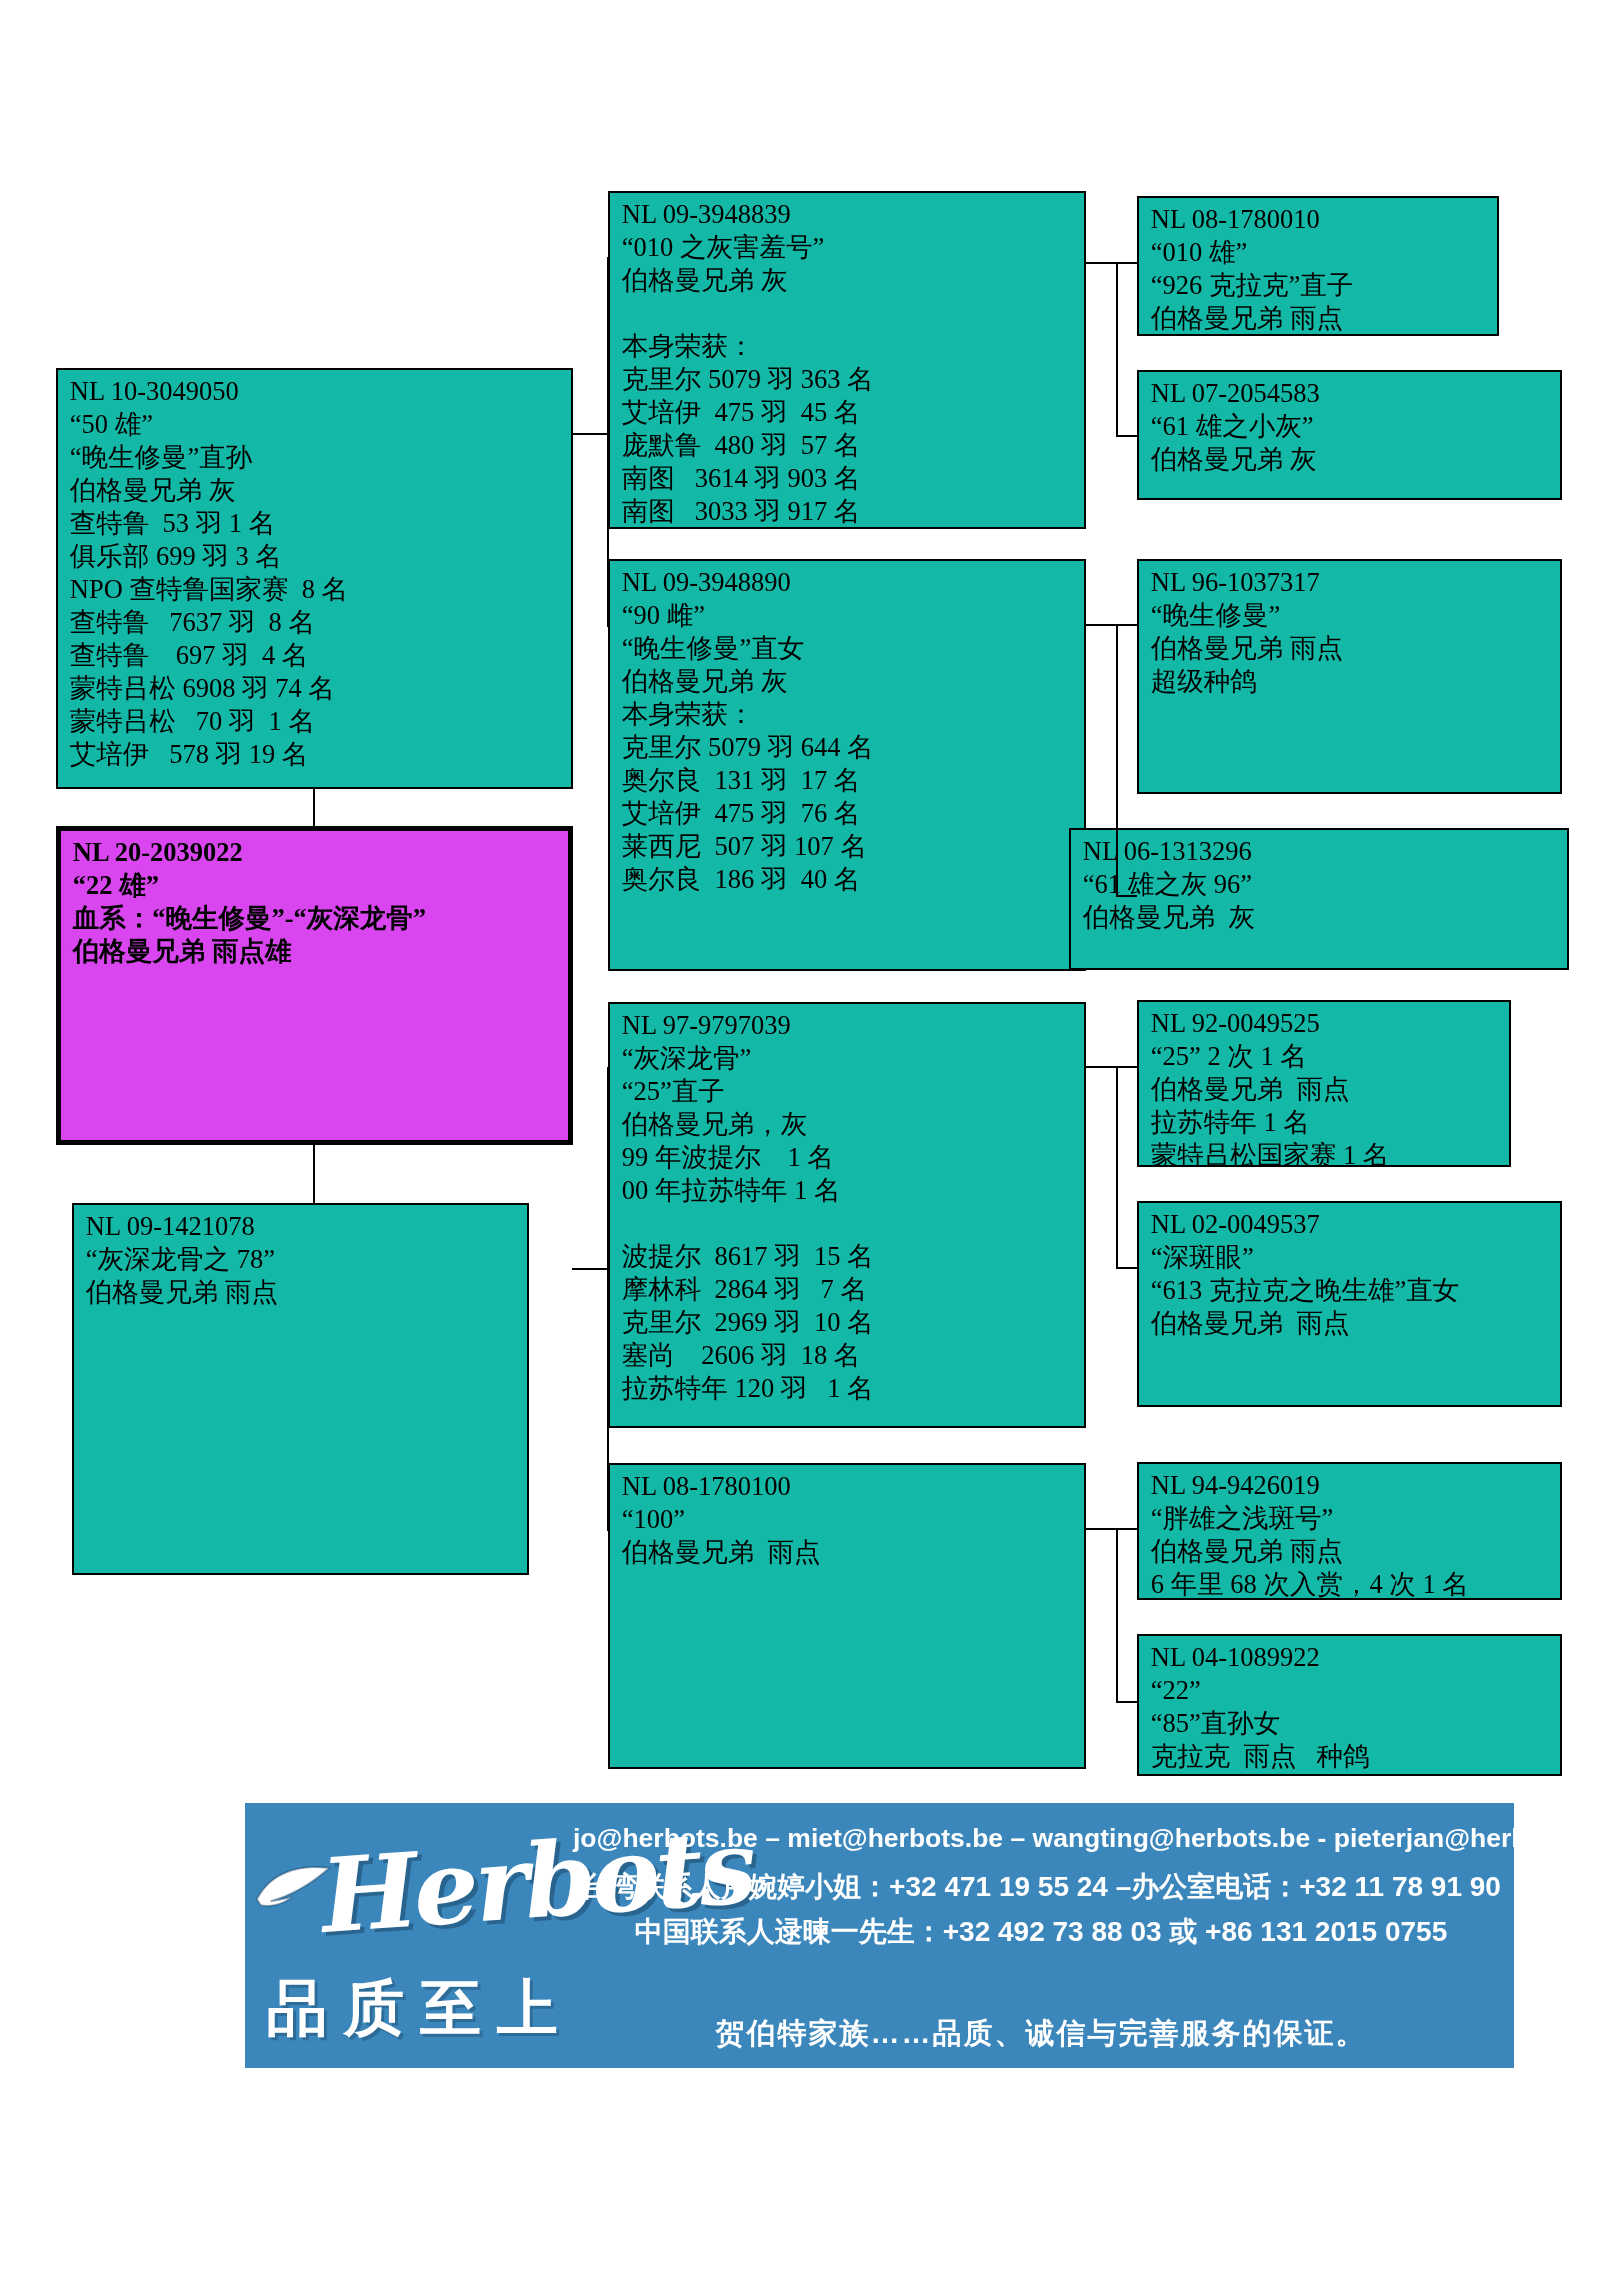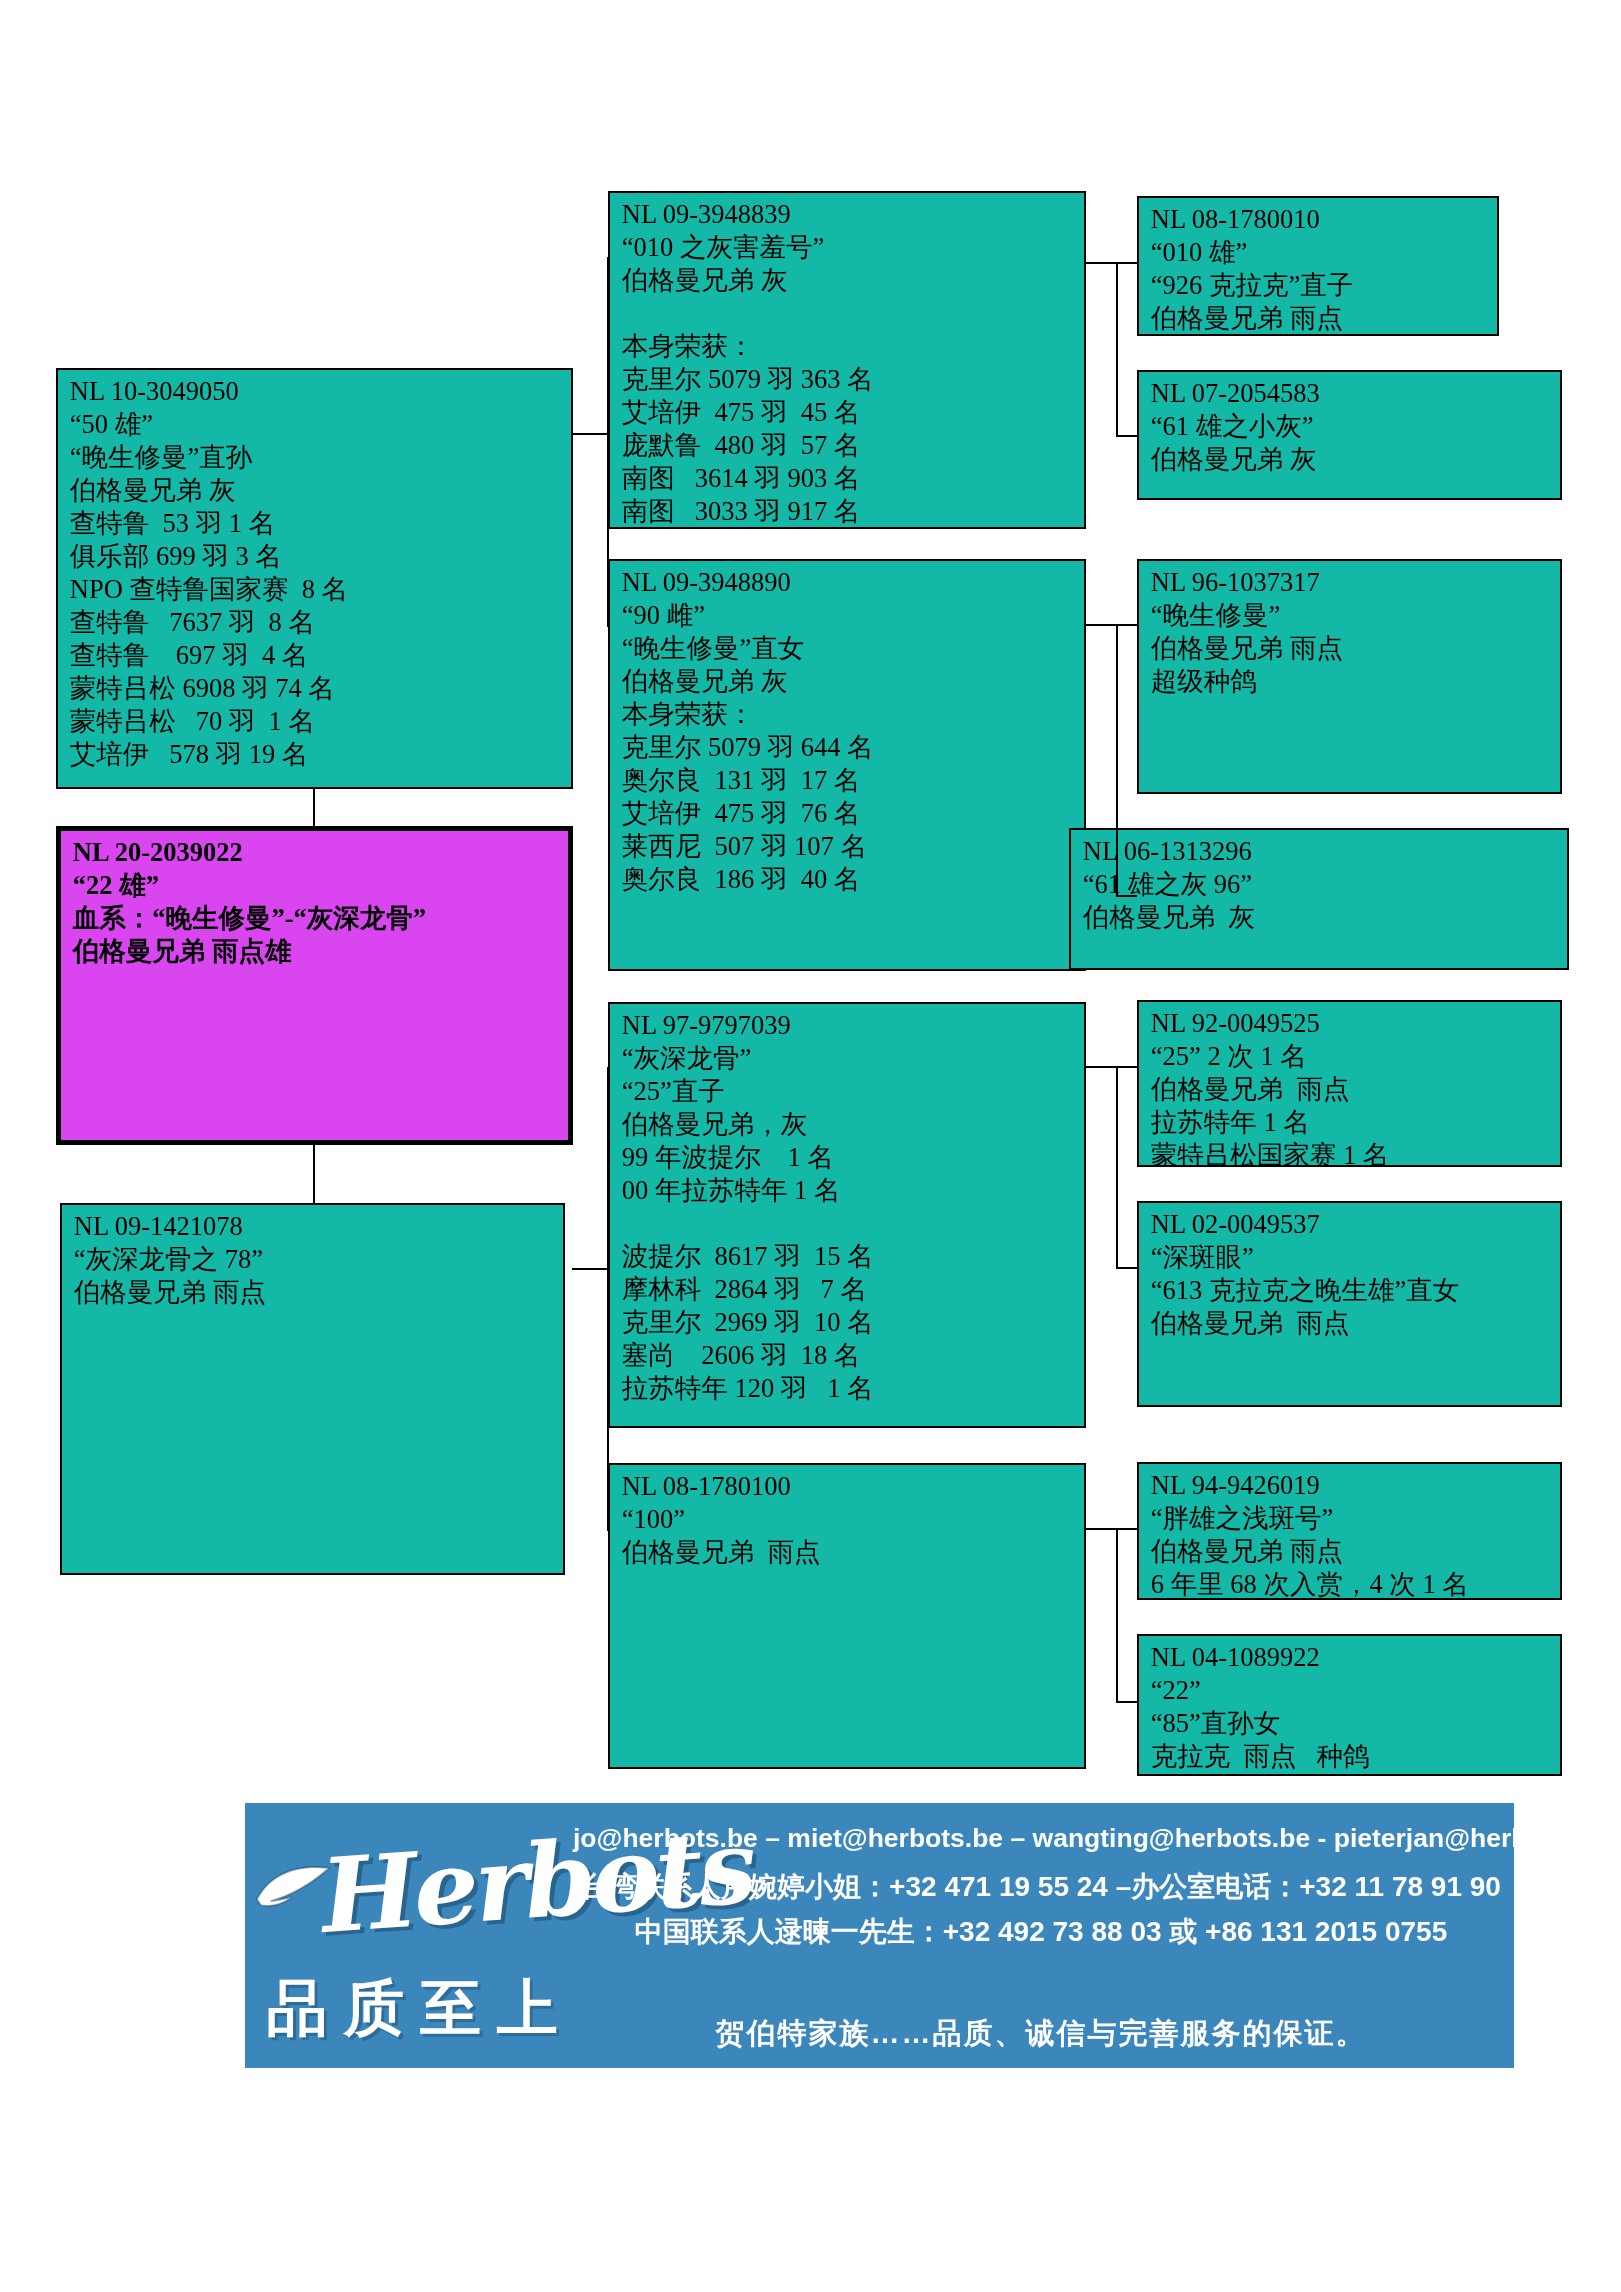--- a/index.html
+++ b/index.html
@@ -47,21 +47,21 @@
 查特鲁    697 羽  4 名
 蒙特吕松 6908 羽 74 名
 蒙特吕松   70 羽  1 名
 艾培伊   578 羽 19 名</div>
 
   <div class="box subject" style="left:56px;top:826px;width:517px;height:319px">NL 20-2039022
 “22 雄”
 血系：“晚生修曼”-“灰深龙骨”
 伯格曼兄弟 雨点雄</div>
 
-  <div class="box" style="left:60px;top:1203px;width:505px;height:372px">NL 09-1421078
+  <div class="box" style="left:72px;top:1203px;width:457px;height:372px">NL 09-1421078
 “灰深龙骨之 78”
 伯格曼兄弟 雨点</div>
 
   <div class="box" style="left:608px;top:191px;width:478px;height:338px">NL 09-3948839
 “010 之灰害羞号”
 伯格曼兄弟 灰
 
 本身荣获：
 克里尔 5079 羽 363 名
 艾培伊  475 羽  45 名
@@ -108,21 +108,21 @@
 
   <div class="box" style="left:1137px;top:559px;width:425px;height:235px">NL 96-1037317
 “晚生修曼”
 伯格曼兄弟 雨点
 超级种鸽</div>
 
   <div class="box" style="left:1069px;top:828px;width:500px;height:142px">NL 06-1313296
 “61 雄之灰 96”
 伯格曼兄弟  灰</div>
 
-  <div class="box" style="left:1137px;top:1000px;width:425px;height:167px">NL 92-0049525
+  <div class="box" style="left:1137px;top:1000px;width:374px;height:167px">NL 92-0049525
 “25” 2 次 1 名
 伯格曼兄弟  雨点
 拉苏特年 1 名
 蒙特吕松国家赛 1 名</div>
 
   <div class="box" style="left:1137px;top:1201px;width:425px;height:206px">NL 02-0049537
 “深斑眼”
 “613 克拉克之晚生雄”直女
 伯格曼兄弟  雨点</div>
 

